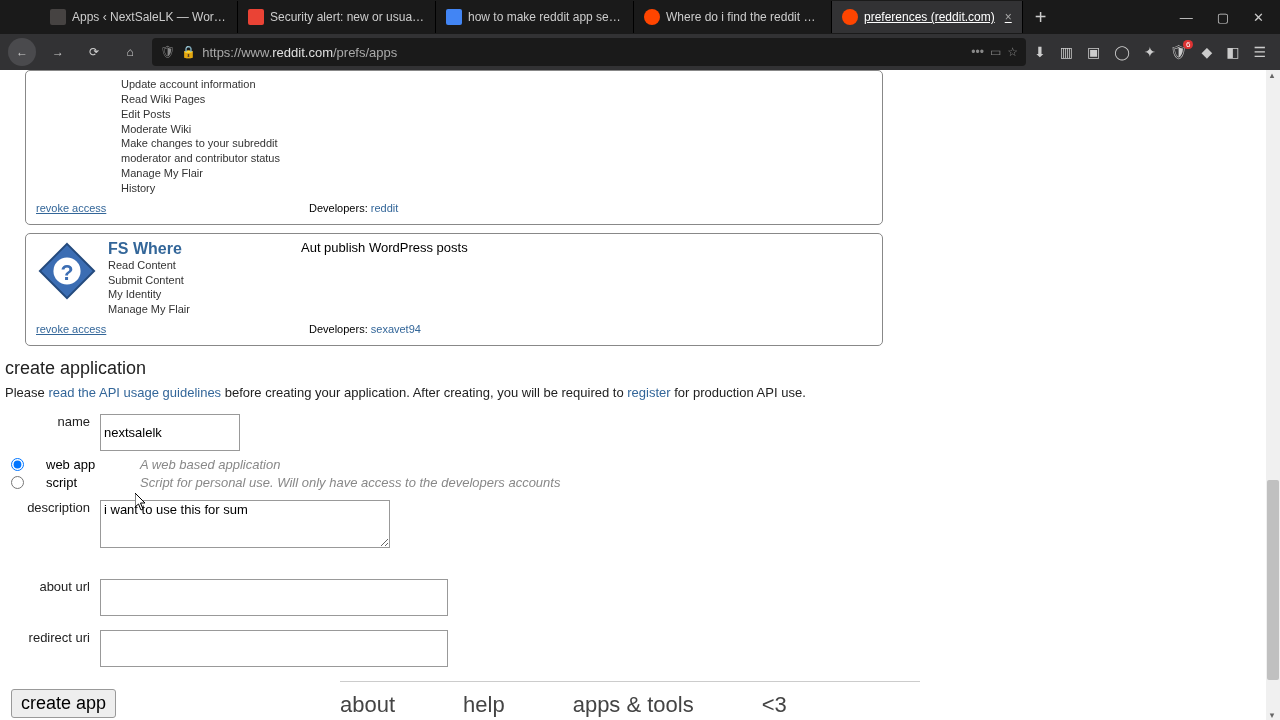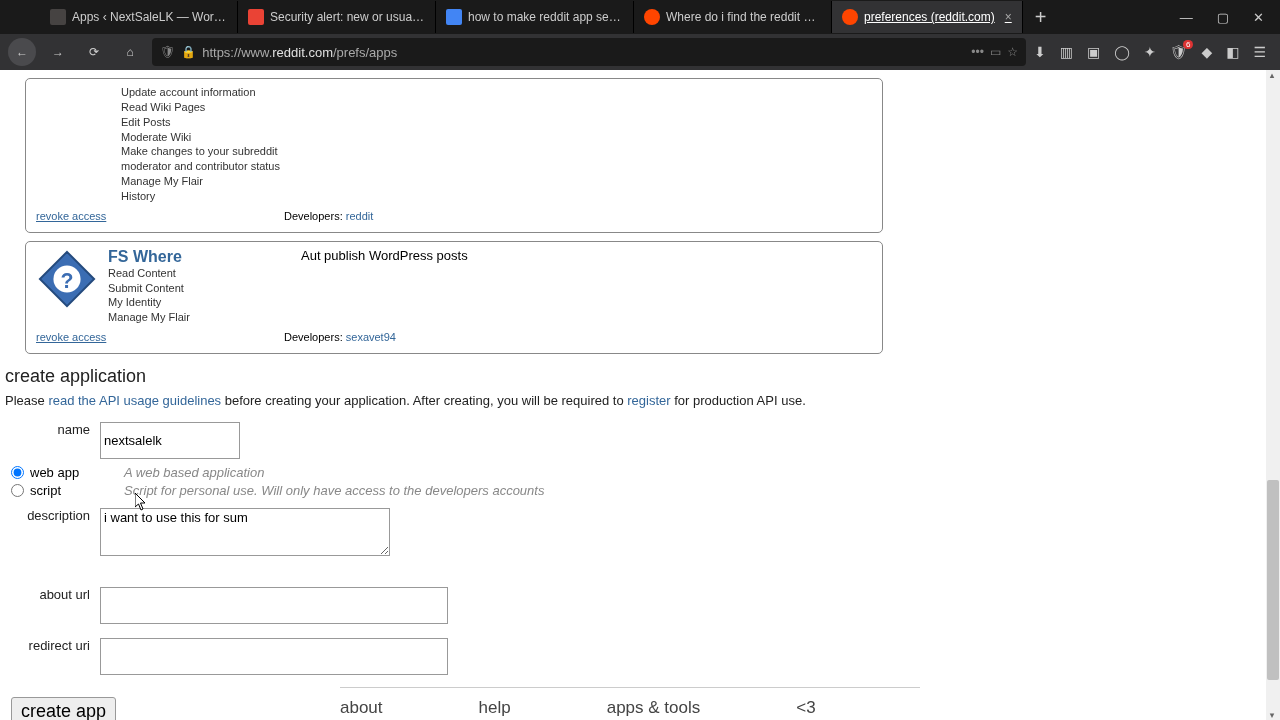--- a/index.html
+++ b/index.html
@@ -26,59 +26,59 @@
 .nav-btn.back { background: #4a4a4d; border-radius: 50%; }
 .url-bar { flex: 1; display: flex; align-items: center; background: #1a1a1a; border-radius: 4px; height: 28px; padding: 0 8px; gap: 6px; }
 .url-icon { color: #888; font-size: 12px; }
 .url-text { color: #aaa; font-size: 13px; }
 .url-domain { color: #e0e0e0; }
 .right-icons { display: flex; gap: 14px; align-items: center; padding-right: 6px; }
 .right-icon { color: #ccc; font-size: 14px; cursor: pointer; position: relative; }
 .badge { position: absolute; top: -4px; right: -6px; background: #d33; color: #fff; font-size: 8px; border-radius: 6px; padding: 0 3px; }
 
 
-.page { background: #fff; height: 650px; overflow-y: hidden; position: relative; padding: 8px 20px 0 5px; }
+.page { background: #fff; height: 650px; overflow-y: hidden; position: relative; padding: 0 20px 0 5px; }
 .app-card { border: 1px solid #888; border-radius: 5px; margin-bottom: 8px; padding: 6px 10px 10px 10px; margin-left: 20px; width: 858px; position: relative; }
 .app-header { display: flex; }
 .app-icon { width: 62px; height: 62px; margin-right: 10px; display: flex; align-items: center; justify-content: center; flex-shrink: 0; }
 .app-icon svg { width: 62px; height: 62px; }
 .app-info { flex: 1; }
 .app-name { color: #336699; font-weight: bold; font-size: 16px; }
 .app-desc { position: absolute; left: 275px; top: 6px; font-size: 13px; }
 .perm-list { font-size: 11px; color: #333; line-height: 1.35; padding-left: 0; }
 .perm-list.no-icon { padding-left: 85px; }
 .revoke-row { display: flex; margin-top: 6px; font-size: 11px; }
 .revoke-link { color: #336699; cursor: pointer; text-decoration: underline; }
-.devs { position: absolute; left: 258px; }
+.devs { position: absolute; left: 283px; }
 .dev-link { color: #336699; cursor: pointer; }
 
 h2.section { font-size: 18px; font-weight: normal; color: #222; margin: 12px 0 6px 0; }
 .guideline-text { font-size: 13px; margin-bottom: 14px; color: #222; }
 .guideline-text a { color: #336699; text-decoration: none; cursor: pointer; }
 
 .form-row { display: flex; margin-bottom: 6px; align-items: flex-start; }
 .form-label { width: 95px; text-align: right; padding-right: 10px; font-size: 13px; font-weight: normal; color: #222; }
 .form-input { font-family: Arial; font-size: 13px; padding: 1px 3px; border: 1px solid #999; }
 input.form-input { height: 37px; width: 140px; }
 input.form-input.wide { width: 348px; }
 textarea.form-input { width: 290px; height: 48px; resize: both; }
 
 .radio-group { margin: 6px 0 10px 6px; }
 .radio-row { display: flex; align-items: center; font-size: 13px; margin-bottom: 3px; }
 .radio-row input { margin-right: 6px; }
-.radio-label { width: 94px; }
+.radio-label { width: 94px; margin-left: 16px; }
 .radio-desc { color: #888; font-style: italic; }
 
 .create-btn { margin: 16px 0 10px 6px; padding: 3px 9px; font-size: 18px; background: #eee; border: 1px solid #999; border-radius: 3px; cursor: pointer; }
 
 .mx-logo { margin: 4px 0 0 32px; display: flex; gap: 20px; font-size: 44px; font-family: Georgia, serif; }
 .mx-m { color: #8ecae6; }
 .mx-x { color: #f4a8a8; }
 
-.footer-cols { position: absolute; bottom: 2px; left: 340px; display: flex; gap: 96px; font-size: 17px; color: #444; border-top: 1px solid #ccc; padding-top: 10px; width: 580px; }
+.footer-cols { position: absolute; bottom: 2px; left: 340px; display: flex; gap: 68px; font-size: 22px; color: #444; border-top: 1px solid #ccc; padding-top: 10px; width: 580px; }
 
 .scrollbar { position: absolute; right: 0; top: 70px; width: 14px; height: 650px; background: #f0f0f0; }
 .scrollbar-thumb { position: absolute; right: 1px; width: 12px; height: 200px; top: 410px; background: #c0c0c0; border-radius: 2px; }
 .scroll-arrow { position: absolute; width: 12px; text-align: center; color: #666; font-size: 9px; }
 
 .cursor { position: absolute; left: 135px; top: 493px; pointer-events: none; z-index: 100; }
 </style>
 </head>
 <body>
 

